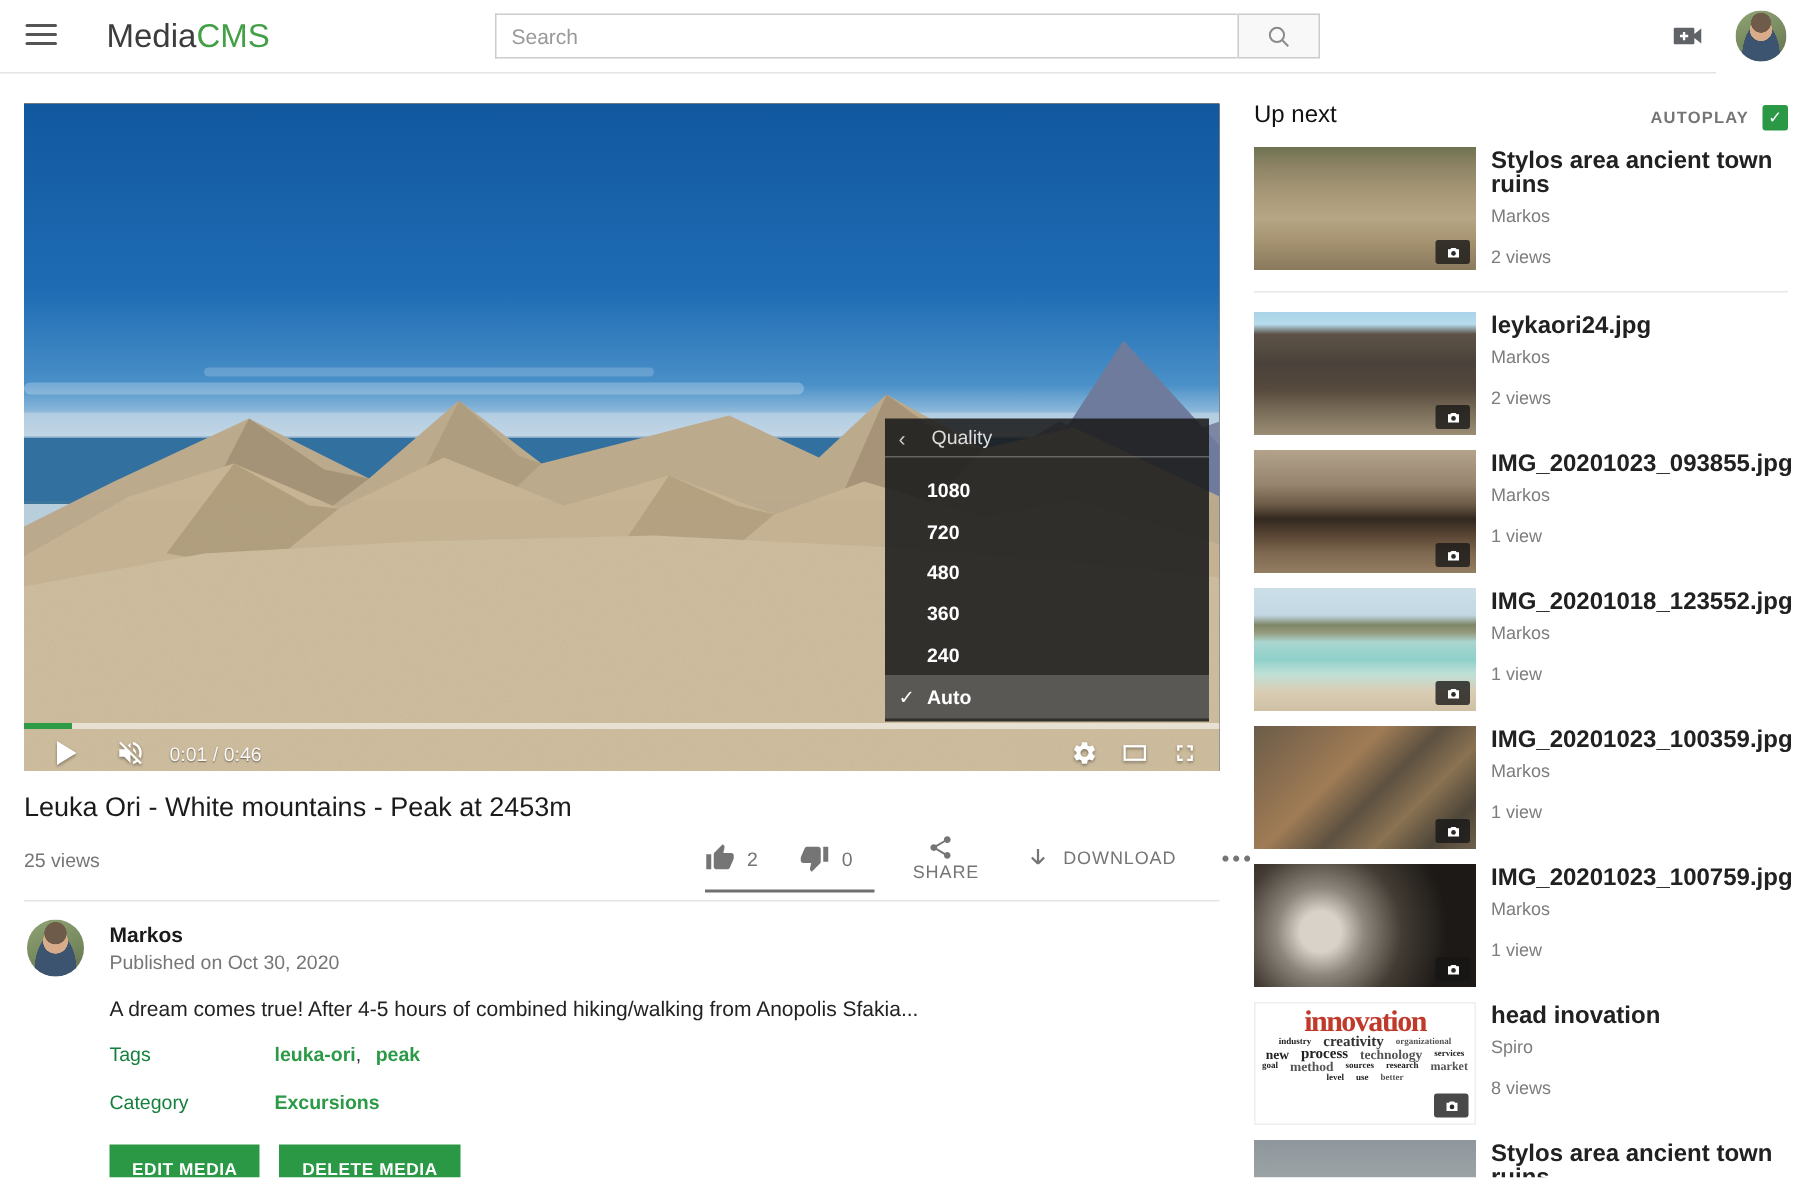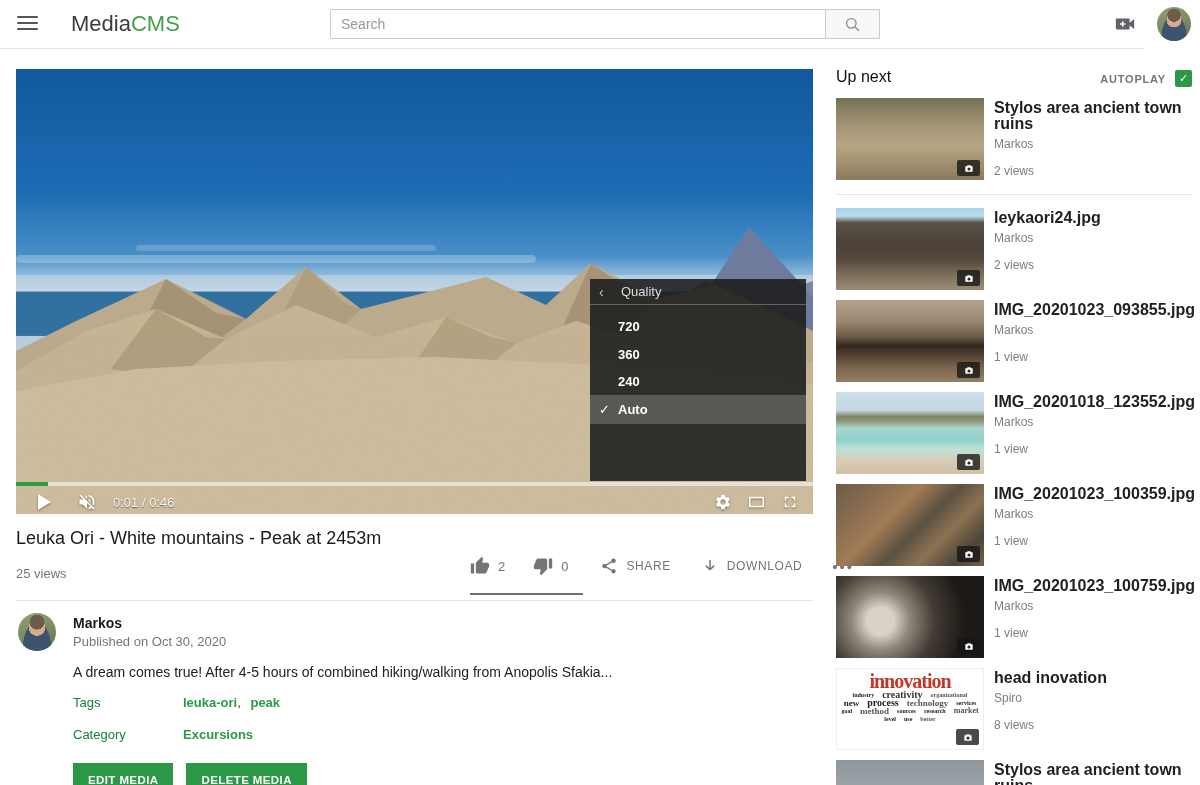--- a/index.html
+++ b/index.html
@@ -47,21 +47,21 @@
   .qauto{height:29px;display:flex;align-items:center;background:rgba(255,255,255,.2);font-size:13px;font-weight:bold;cursor:pointer;}
   .qcheck{width:19px;margin-left:9px;font-size:13px;font-weight:normal;}
 
   
   .vtitle{position:absolute;left:16px;top:528px;width:700px;font-size:18px;color:#1b1b1b;}
   .vviews{position:absolute;left:16px;top:566px;font-size:13px;color:#767676;}
   .actions{position:absolute;left:470px;top:556px;display:flex;align-items:center;color:#757575;}
   .act{display:flex;align-items:center;cursor:pointer;}
   .act .cnt{font-size:13px;margin-left:8px;}
   .act .albl{font-size:12px;margin-left:8px;letter-spacing:.6px;}
-  .gap-a{margin-left:28px;} .gap-b{margin-left:32px;} .gap-c{margin-left:30px;}
+  .gap-a{margin-left:28px;} .gap-b{margin-left:32px;flex-direction:column;} .gap-c{margin-left:30px;}
   .more-dots{font-size:15px;letter-spacing:2px;color:#757575;}
   .rate-underline{position:absolute;left:470px;top:593px;width:113px;height:2px;background:#6f6f6f;}
   .hdiv{position:absolute;left:16px;top:600px;width:797px;height:1px;background:#e5e5e5;}
 
   .avatar-md{position:absolute;left:18px;top:613px;width:38px;height:38px;border-radius:50%;overflow:hidden;cursor:pointer;}
   .aname{position:absolute;left:73px;top:615px;font-size:14px;font-weight:bold;color:#1a1a1a;cursor:pointer;}
   .apub{position:absolute;left:73px;top:634px;font-size:13px;color:#767676;}
   .vdesc{position:absolute;left:73px;top:663px;width:640px;font-size:14px;color:#222;line-height:19px;}
   .mlabel{position:absolute;left:73px;font-size:13px;color:#15803d;}
   .mval{position:absolute;left:183px;font-size:13px;}
@@ -206,25 +206,31 @@
       </div>
     </div>
 
     <div class="qmenu">
       <div class="qhead">
         <span class="qback">‹</span>
         <span class="qtitle">Quality</span>
       </div>
       <div class="qlist">
 
+          <div class="qopt">
+            <span>1080</span>
+          </div>
 
           <div class="qopt">
             <span>720</span>
           </div>
 
+          <div class="qopt">
+            <span>480</span>
+          </div>
 
           <div class="qopt">
             <span>360</span>
           </div>
 
           <div class="qopt">
             <span>240</span>
           </div>
 
       </div>

